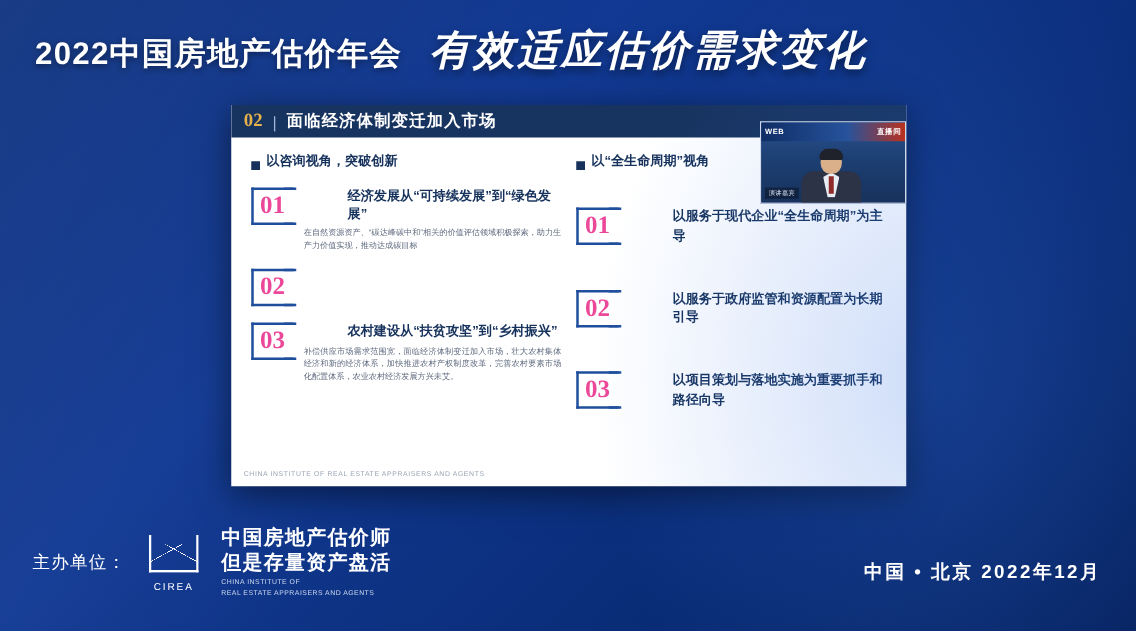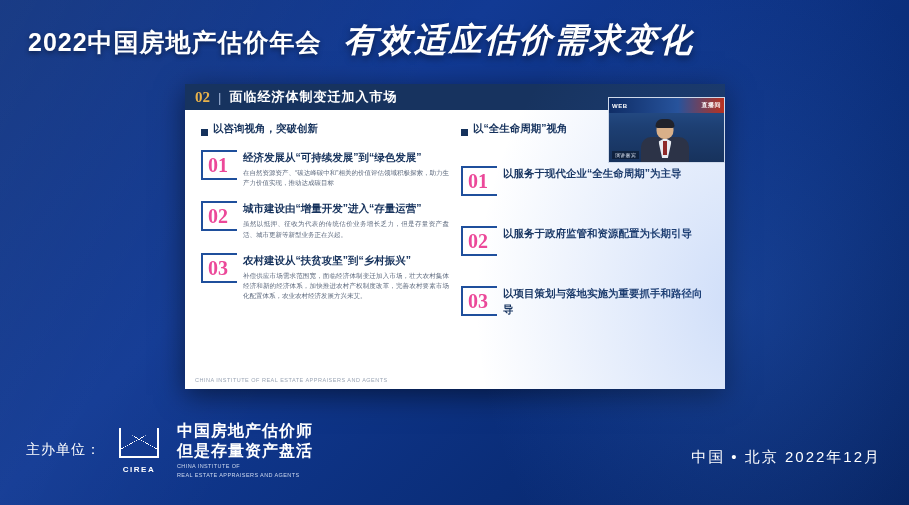--- a/index.html
+++ b/index.html
@@ -164,20 +164,21 @@
     font-size: 20px;
     color: #ec4899;
   }
   .item-body { flex: 1 1 auto; min-width: 0; }
   .item-title {
     font-size: 10.5px;
     font-weight: bold;
     color: #16325c;
     line-height: 1.35;
     margin-bottom: 4px;
+    margin-left: 35px;
   }
   .item-desc {
     font-size: 6.5px;
     color: #5f6b7f;
     line-height: 1.55;
     text-align: justify;
   }
   .right .item-title {
     font-weight: bold;
     font-size: 10.5px;
@@ -315,21 +316,21 @@
     border: none;
   }
   .logo-mark .cirea {
     position: absolute;
     left: 0; bottom: 0;
     width: 52px;
     text-align: center;
     font-size: 8px;
     letter-spacing: 1.5px;
     color: #ffffff;
-    font-weight: bold;
+    font-weight: normal;
   }
   .logo-text { line-height: 1.25; }
   .logo-text .cn1, .logo-text .cn2 {
     color: #ffffff;
     font-size: 16px;
     font-weight: bold;
     letter-spacing: 1px;
     white-space: nowrap;
   }
   .logo-text .en1, .logo-text .en2 {
@@ -337,21 +338,21 @@
     font-size: 5.5px;
     letter-spacing: 0.4px;
     white-space: nowrap;
     margin-top: 2px;
   }
   .footer-right {
     position: absolute;
     right: 28px; bottom: 38px;
     color: #ffffff;
     font-size: 15px;
-    font-weight: normal;
+    font-weight: bold;
     letter-spacing: 2px;
     z-index: 6;
     white-space: nowrap;
   }
 </style>
 </head>
 <body>
 
 <div id="stage">
 
@@ -384,24 +385,20 @@
           <div class="item-body">
             <div class="item-title">经济发展从“可持续发展”到“绿色发展”</div>
             <div class="item-desc">在自然资源资产、“碳达峰碳中和”相关的价值评估领域积极探索，助力生产力价值实现，推动达成碳目标</div>
           </div>
         </div>
 
         <div class="item">
           <div class="numbox">
             <div class="brackets"></div>
             <div class="n">02</div>
-          </div>
-          <div class="item-body">
-            <div class="item-title">城市建设由“增量开发”进入“存量运营”</div>
-            <div class="item-desc">虽然以抵押、征收为代表的传统估价业务增长乏力，但是存量资产盘活、城市更新等新型业务正在兴起。</div>
           </div>
         </div>
 
         <div class="item">
           <div class="numbox">
             <div class="brackets"></div>
             <div class="n">03</div>
           </div>
           <div class="item-body">
             <div class="item-title">农村建设从“扶贫攻坚”到“乡村振兴”</div>

